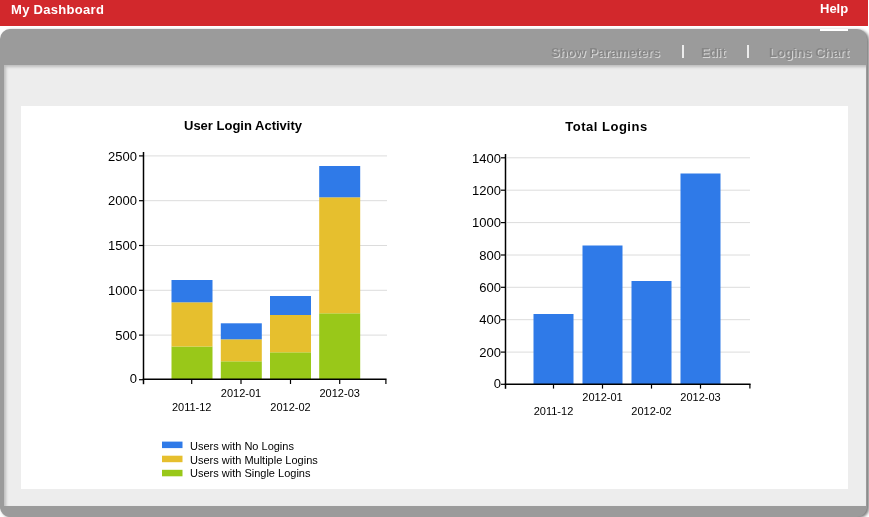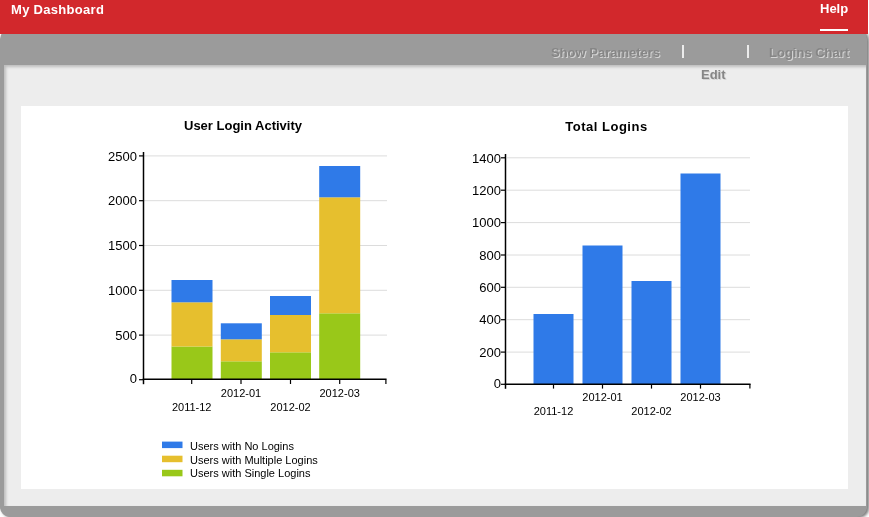--- a/index.html
+++ b/index.html
@@ -1,18 +1,18 @@
 <!DOCTYPE html>
 <html><head>
 <meta charset="utf-8">
 <style>
 html,body{margin:0;padding:0;}
 body{width:869px;height:517px;position:relative;overflow:hidden;background:#fff;
      font-family:"Liberation Sans",sans-serif;}
-.header{position:absolute;left:0;top:0;width:868px;height:34px;background:#d2282c;}
+.header{position:absolute;left:0;top:0;width:868px;height:26px;background:#d2282c;}
 .hd-title{position:absolute;left:11px;top:2px;color:#fff;font-weight:bold;font-size:13px;letter-spacing:0.3px;}
 .hd-help{position:absolute;left:820px;top:2px;color:#fff;font-weight:bold;font-size:13px;line-height:13px;border-bottom:2px solid #fff;padding-bottom:14px;}
 .container{position:absolute;left:0;top:29px;width:866.5px;height:488px;background:#9b9b9b;
            border-radius:10px;box-shadow:2px 1px 3px rgba(90,90,90,0.8);}
 .panel{position:absolute;left:3.5px;top:65px;width:862.5px;height:440.5px;background:#ededed;
        box-shadow:inset 2px 2px 3px rgba(70,70,70,0.28);}
 .card{position:absolute;left:21px;top:106px;width:827px;height:383px;background:#ffffff;}
 .tb-item{position:absolute;top:45px;color:#868686;font-weight:bold;font-size:13px;
          text-shadow:1px 1px 0 #d4d4d4;text-align:right;}
 .tb-sep{position:absolute;top:45px;width:2px;height:13px;background:#ececec;}
@@ -22,21 +22,21 @@
 <body>
 <div class="container"></div>
 <div class="panel"></div>
 <div class="card"></div>
 <div class="header">
   <span class="hd-title">My Dashboard</span>
   <span class="hd-help">Help</span>
 </div>
 <div class="tb-item" style="left:551px;">Show Parameters</div>
 <div class="tb-sep" style="left:682px;"></div>
-<div class="tb-item" style="left:701px;margin-top:22px;">Edit</div>
+<div class="tb-item" style="left:701px;">Edit</div>
 <div class="tb-sep" style="left:747px;"></div>
 <div class="tb-item" style="left:769px;">Logins Chart</div>
 <svg width="869" height="517" viewBox="0 0 869 517">
 
   <text x="243" y="130" font-size="13" font-weight="bold" fill="#000" text-anchor="middle">User Login Activity</text>
 
   <g stroke="#dcdcdc" stroke-width="1">
     <line x1="144" y1="155.9" x2="387" y2="155.9"></line>
     <line x1="144" y1="200.7" x2="387" y2="200.7"></line>
     <line x1="144" y1="245.5" x2="387" y2="245.5"></line>

